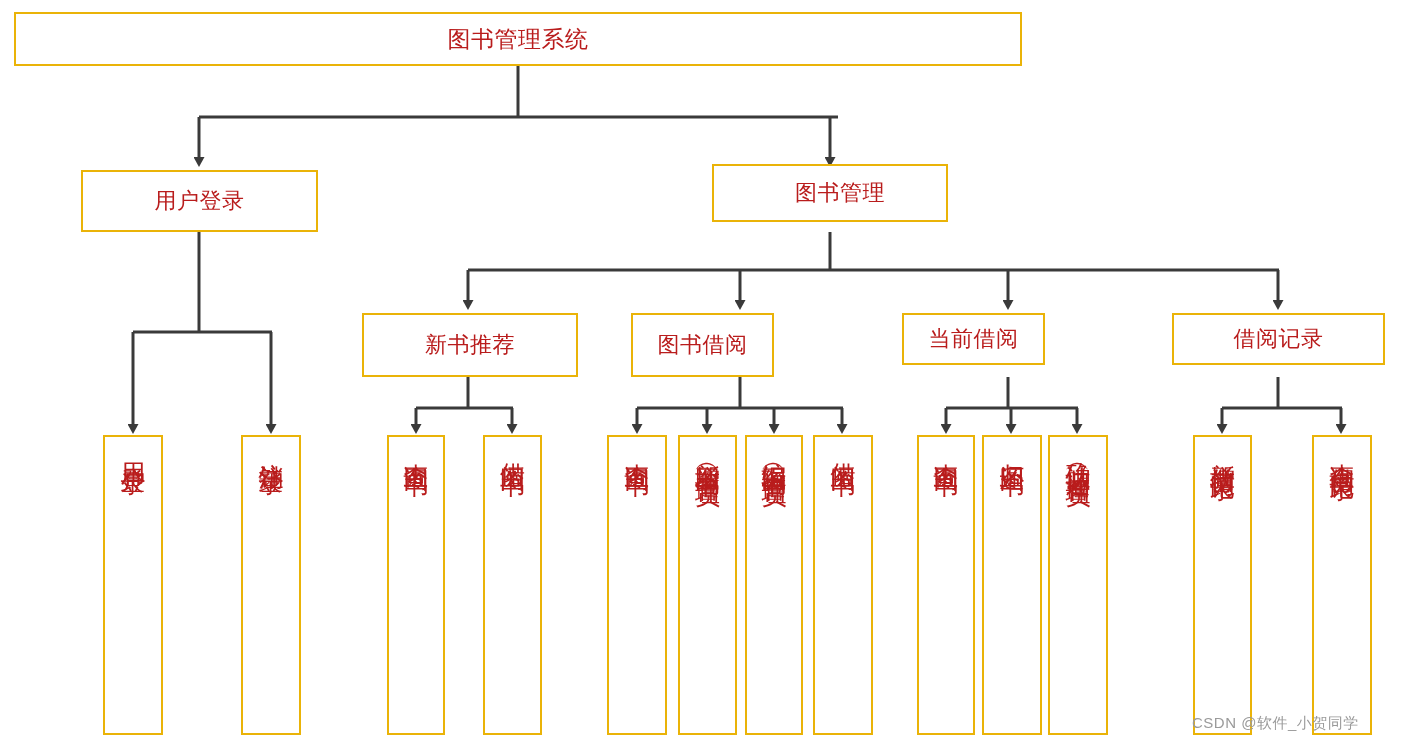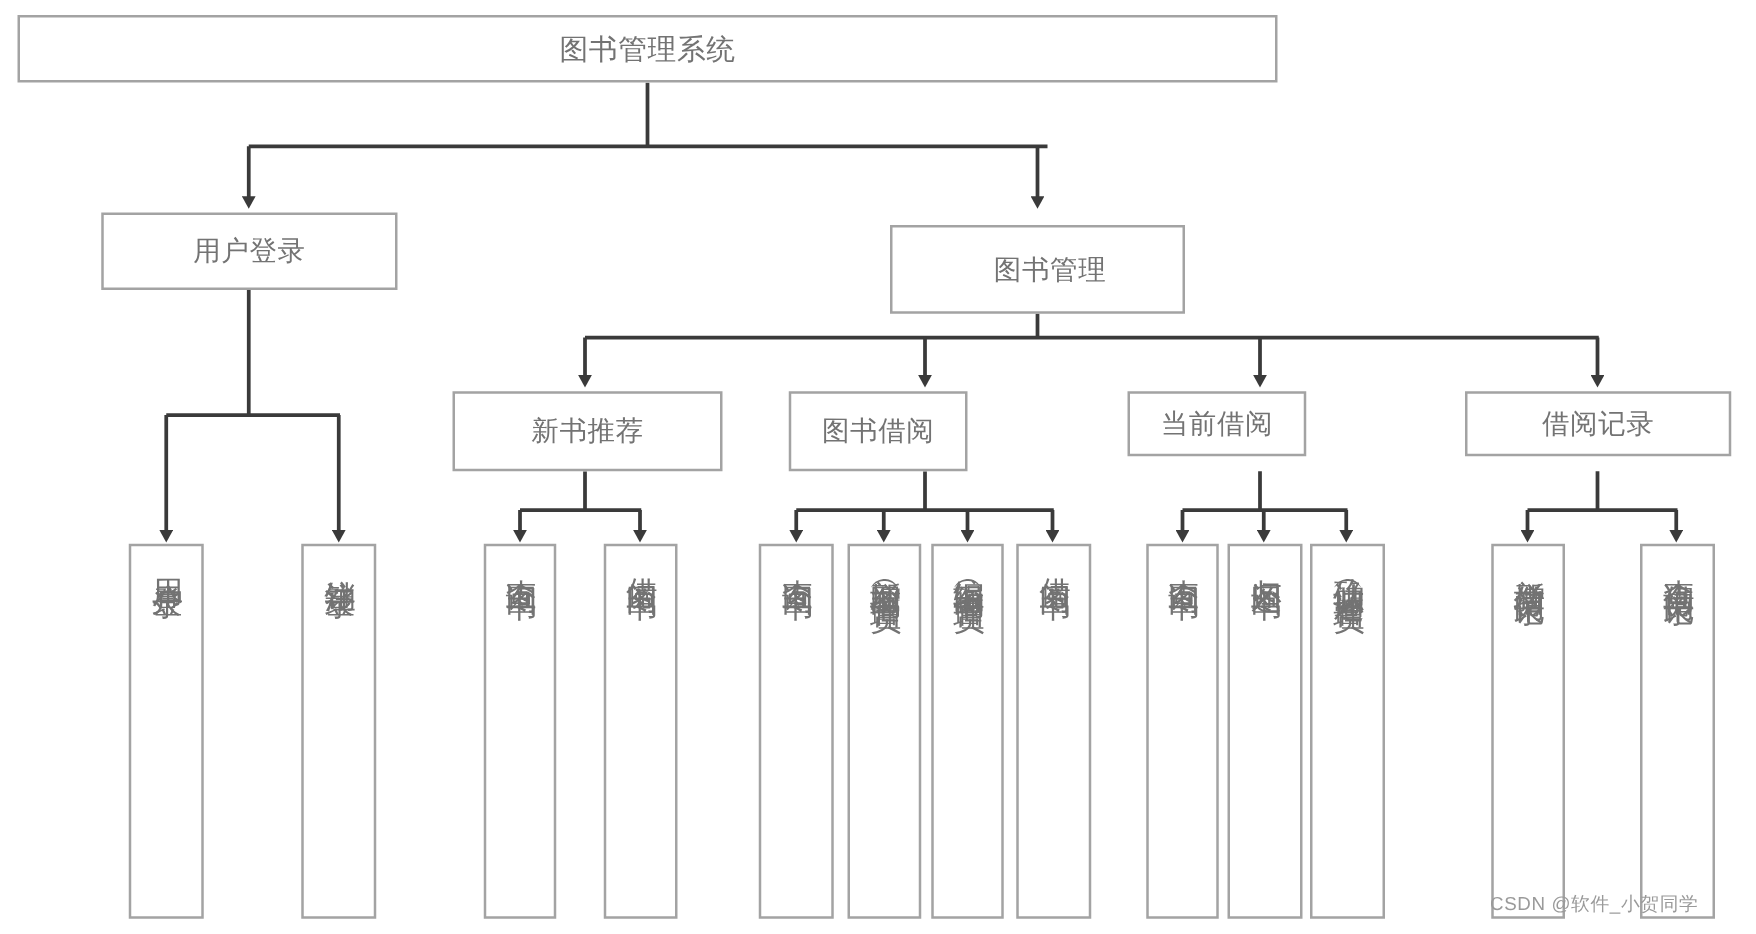--- a/index.html
+++ b/index.html
@@ -21,26 +21,26 @@
     position: absolute;
     left: 0;
     top: 0;
     width: 1405px;
     height: 747px;
     pointer-events: none;
   }
   .node {
     position: absolute;
     box-sizing: border-box;
-    border: 2px solid #a3a3a3;
+    border: 2px solid #eab308;
     background: #ffffff;
     display: flex;
     align-items: center;
     justify-content: center;
-    color: #737373;
+    color: #b91c1c;
   }
   .node .label {
     display: block;
     text-align: center;
     line-height: 1.0;
   }
   .node.h .label {
     font-size: 22px;
     letter-spacing: 0.5px;
     white-space: nowrap;
@@ -127,21 +127,21 @@
     </g>
   </svg>
 
   <div class="node h root" style="left:14px; top:12px; width:1008px; height:54px;">
     <span class="label">图书管理系统</span>
   </div>
 
   <div class="node h" style="left:81px; top:170px; width:237px; height:62px;">
     <span class="label">用户登录</span>
   </div>
-  <div class="node h" style="left:712px; top:180px; width:236px; height:71px;padding-left:20px;">
+  <div class="node h" style="left:712px; top:164px; width:236px; height:58px;padding-left:20px;">
     <span class="label">图书管理</span>
   </div>
 
   <div class="node h" style="left:362px; top:313px; width:216px; height:64px;">
     <span class="label">新书推荐</span>
   </div>
   <div class="node h" style="left:631px; top:313px; width:143px; height:64px;">
     <span class="label">图书借阅</span>
   </div>
   <div class="node h" style="left:902px; top:313px; width:143px; height:52px;">

